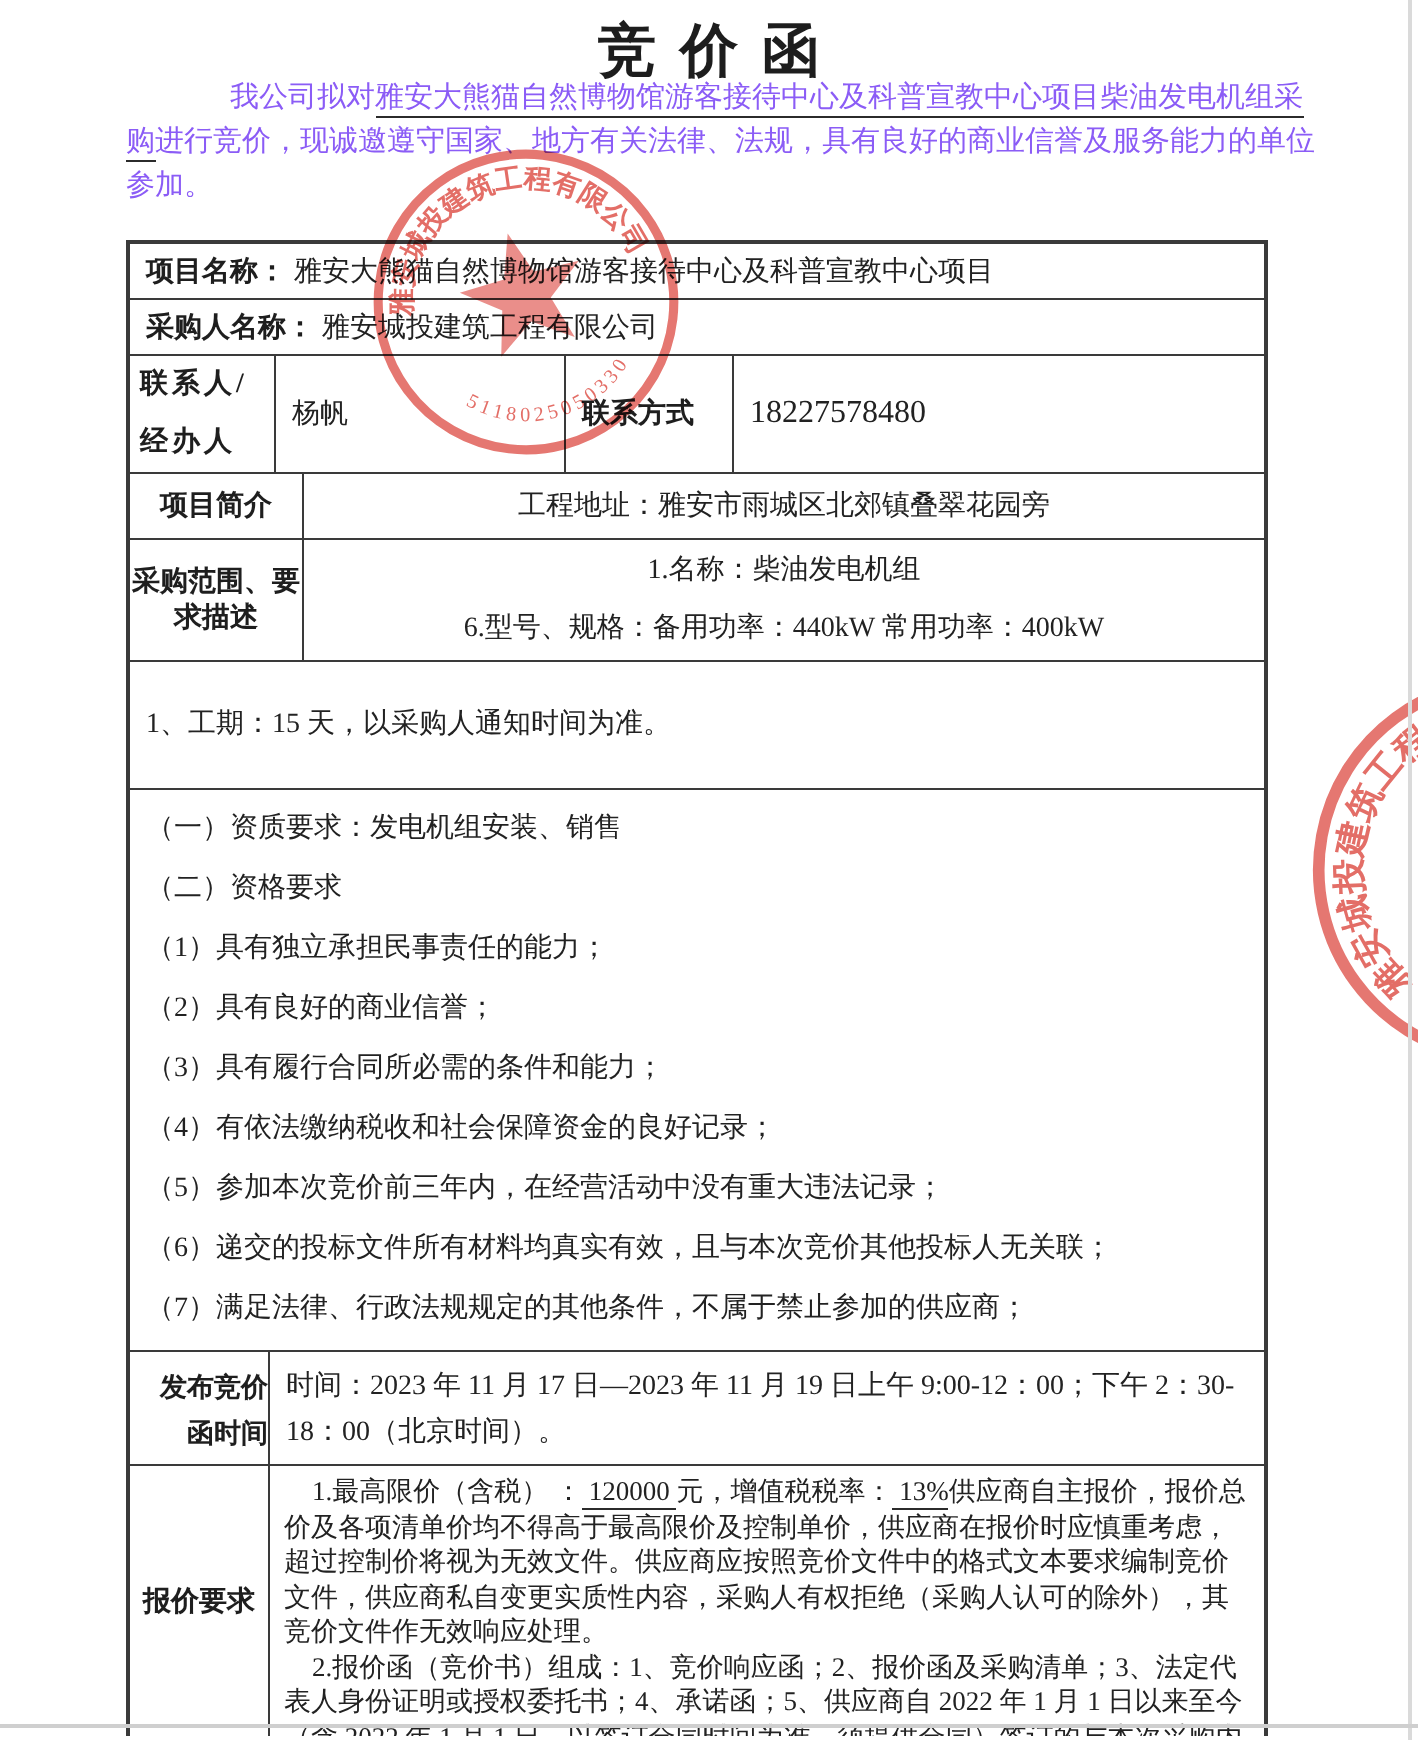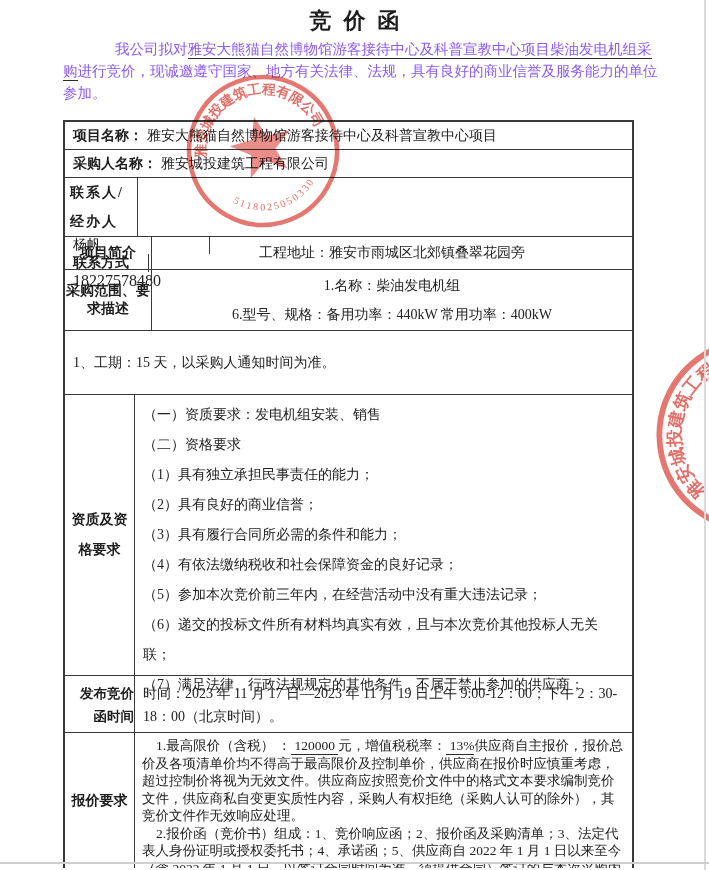--- a/index.html
+++ b/index.html
@@ -7,21 +7,21 @@
   body{
     font-family:"Liberation Serif","DejaVu Serif",serif;
     background:#ffffff; color:#222;
     position:relative; overflow:hidden;
   }
   .page{ position:absolute; inset:0; overflow:hidden; }
 
   
   .title{
     position:absolute; top:6px; left:0; width:100%;
-    text-align:center; font-size:22px; font-weight:bold;
+    text-align:center; font-size:29px; font-weight:bold;
     letter-spacing:12px; text-indent:12px; color:#1d1d1d;
   }
 
   
   .intro{ position:absolute; left:63px; top:38px; font-size:14.5px; color:#8b5cf6; }
   .iline{ white-space:nowrap; line-height:22px; }
   .ind{ display:inline-block; width:52px; }
   .u{ border-bottom:1.2px solid #2b2b2b; padding-bottom:1px; }
 
   
@@ -37,21 +37,21 @@
     font-weight:bold; border-right:1.4px solid #3a3a3a;
     display:flex; align-items:center; justify-content:center;
     text-align:center; color:#1e1e1e; flex:none;
   }
   .cnt{ flex:1 1 auto; }
 
   .r1{ height:27px; } .r2{ height:28px; }
   .r1 .full,.r2 .full{ display:flex; align-items:center; padding-left:8px; width:100%; }
   .r1 b,.r2 b{ margin-right:4px; color:#1e1e1e; }
 
-  .r3{ height:59px;flex-direction:column; }
+  .r3{ height:59px; }
   .r3 .lbl{ width:73px; letter-spacing:2px; padding:0 5px; line-height:29px; text-align:left; justify-content:flex-start; }
   .cell-name{ width:145px; border-right:1.4px solid #3a3a3a; display:flex; align-items:center; padding-left:8px; }
   .cell-mlabel{ width:84px; border-right:1.4px solid #3a3a3a; display:flex; align-items:center; padding-left:8px; font-weight:bold; color:#1e1e1e; }
   .cell-phone{ flex:1; display:flex; align-items:center; padding-left:8px; font-size:16px; }
 
   .r4{ height:33px; }
   .r4 .lbl,.r5 .lbl,.r6 .lbl{ width:87px; }
   .r4 .cnt{ display:flex; align-items:center; justify-content:center; text-align:center; }
 
   .r5{ height:61px; }
@@ -133,21 +133,20 @@
       </div>
     </div>
 
     <div class="tr r6">
       <div class="td cnt">
         <div>1、工期：15 天，以采购人通知时间为准。</div>
       </div>
     </div>
 
     <div class="tr r7">
-      <div class="td lbl">资质及资格要求</div>
       <div class="td cnt">
         <div>（一）资质要求：发电机组安装、销售</div>
         <div>（二）资格要求</div>
         <div>（1）具有独立承担民事责任的能力；</div>
         <div>（2）具有良好的商业信誉；</div>
         <div>（3）具有履行合同所必需的条件和能力；</div>
         <div>（4）有依法缴纳税收和社会保障资金的良好记录；</div>
         <div>（5）参加本次竞价前三年内，在经营活动中没有重大违法记录；</div>
         <div>（6）递交的投标文件所有材料均真实有效，且与本次竞价其他投标人无关联；</div>
         <div>（7）满足法律、行政法规规定的其他条件，不属于禁止参加的供应商；</div>

